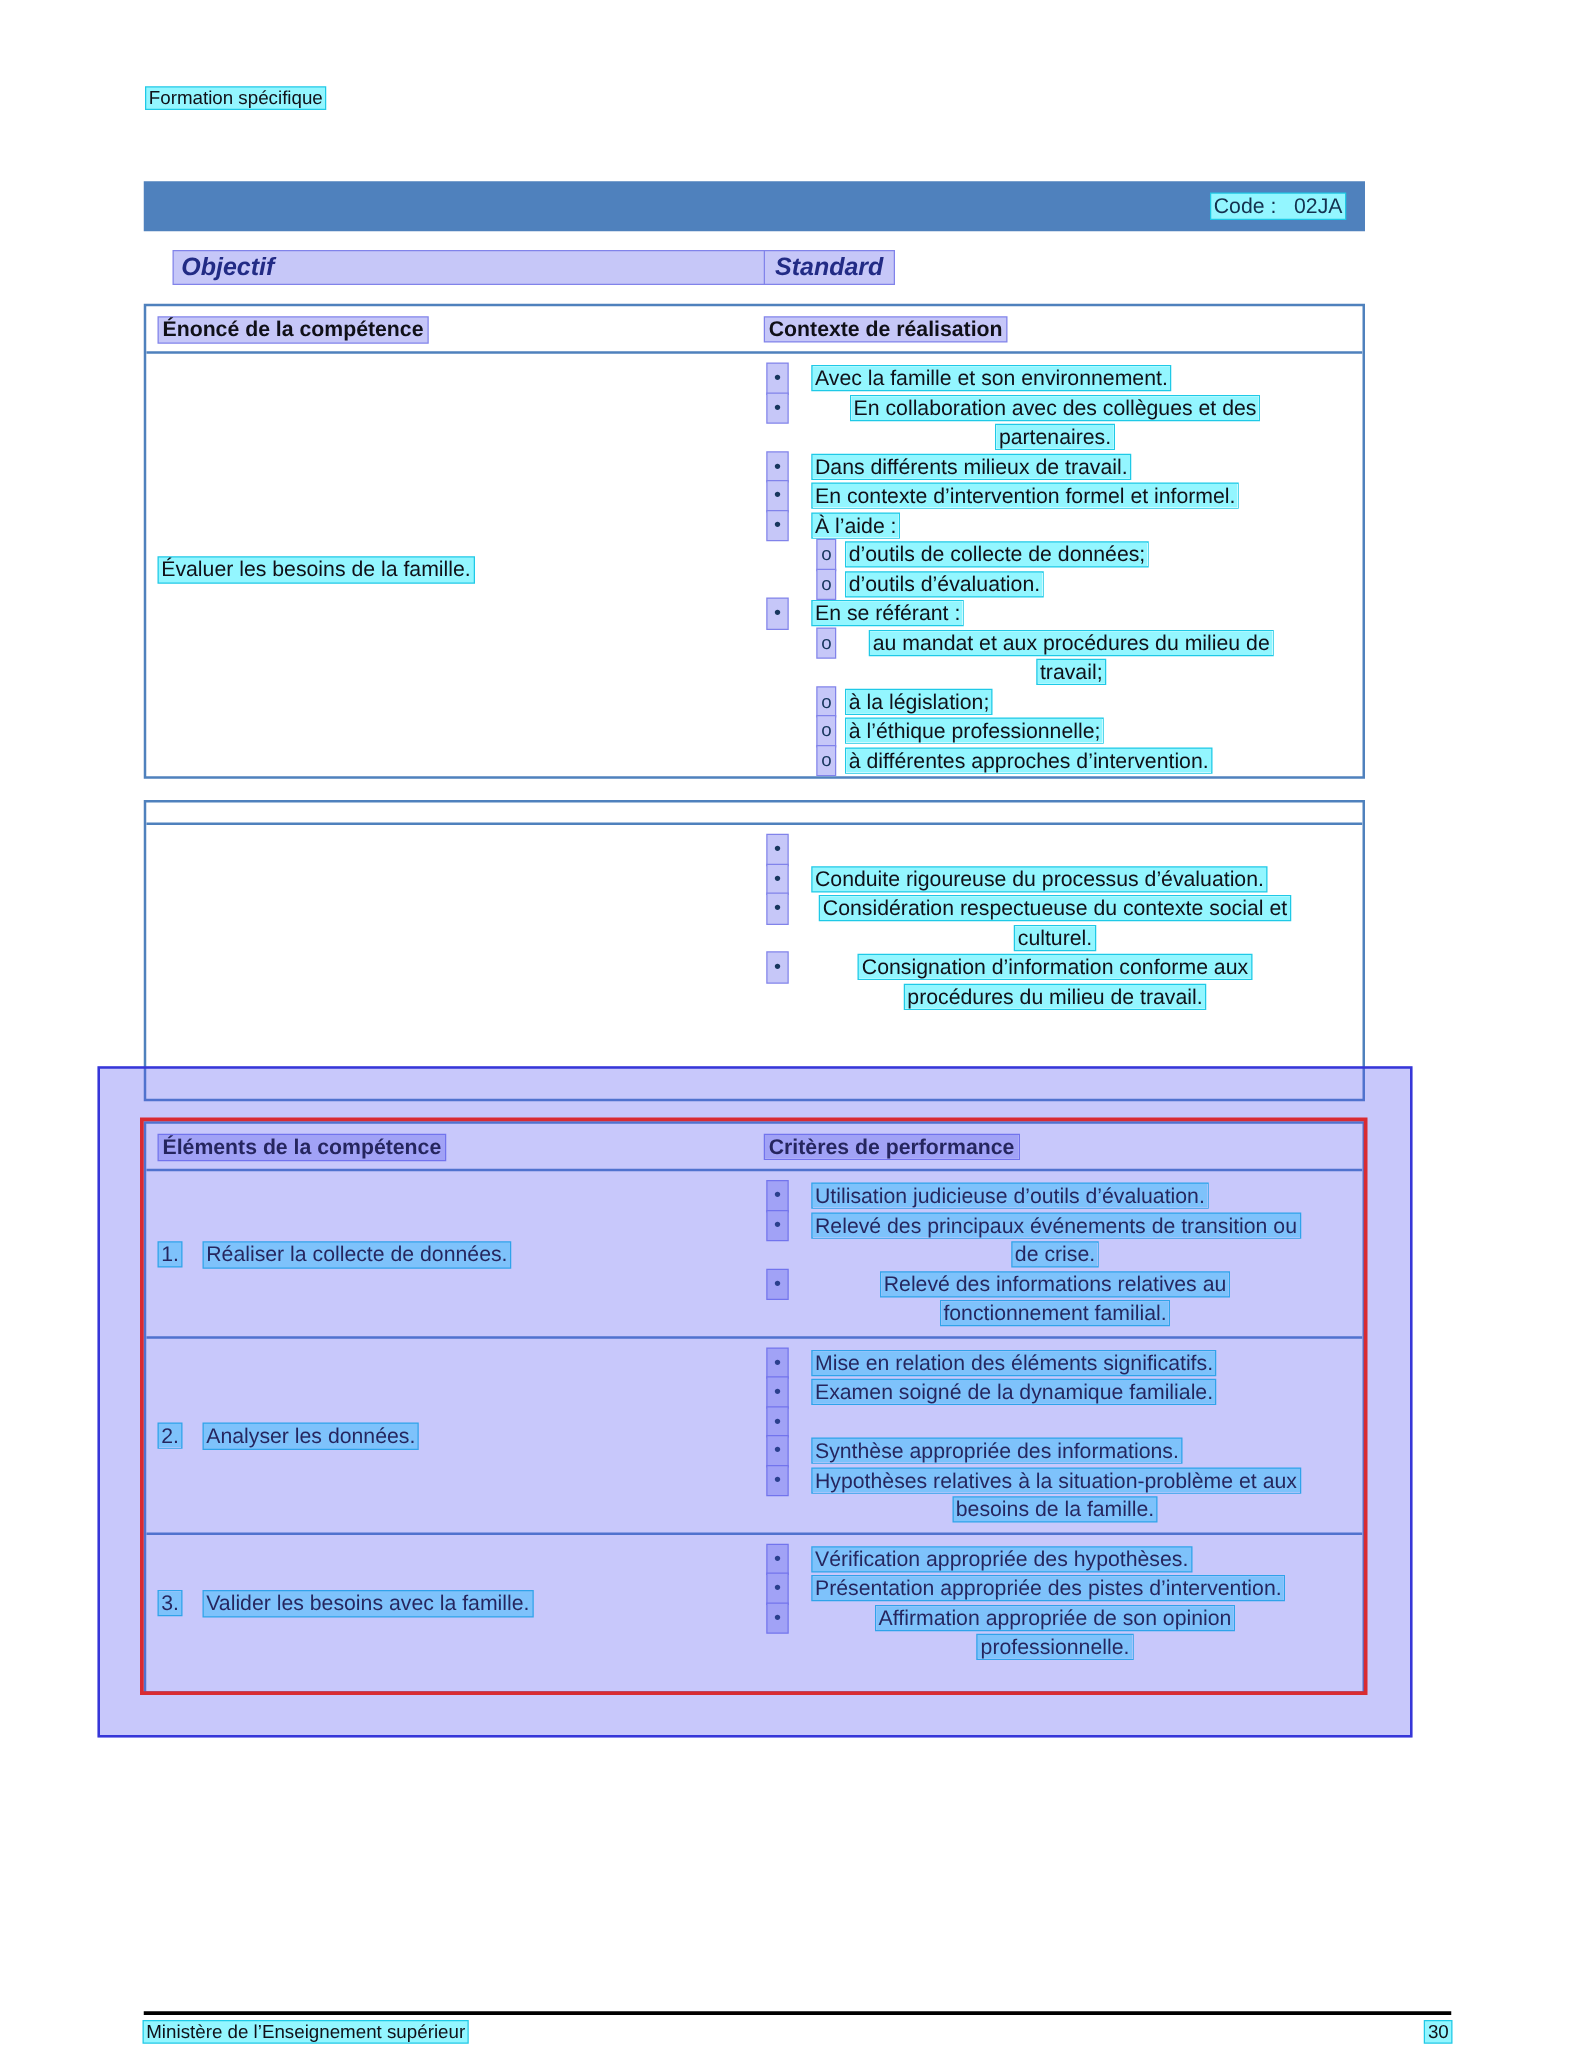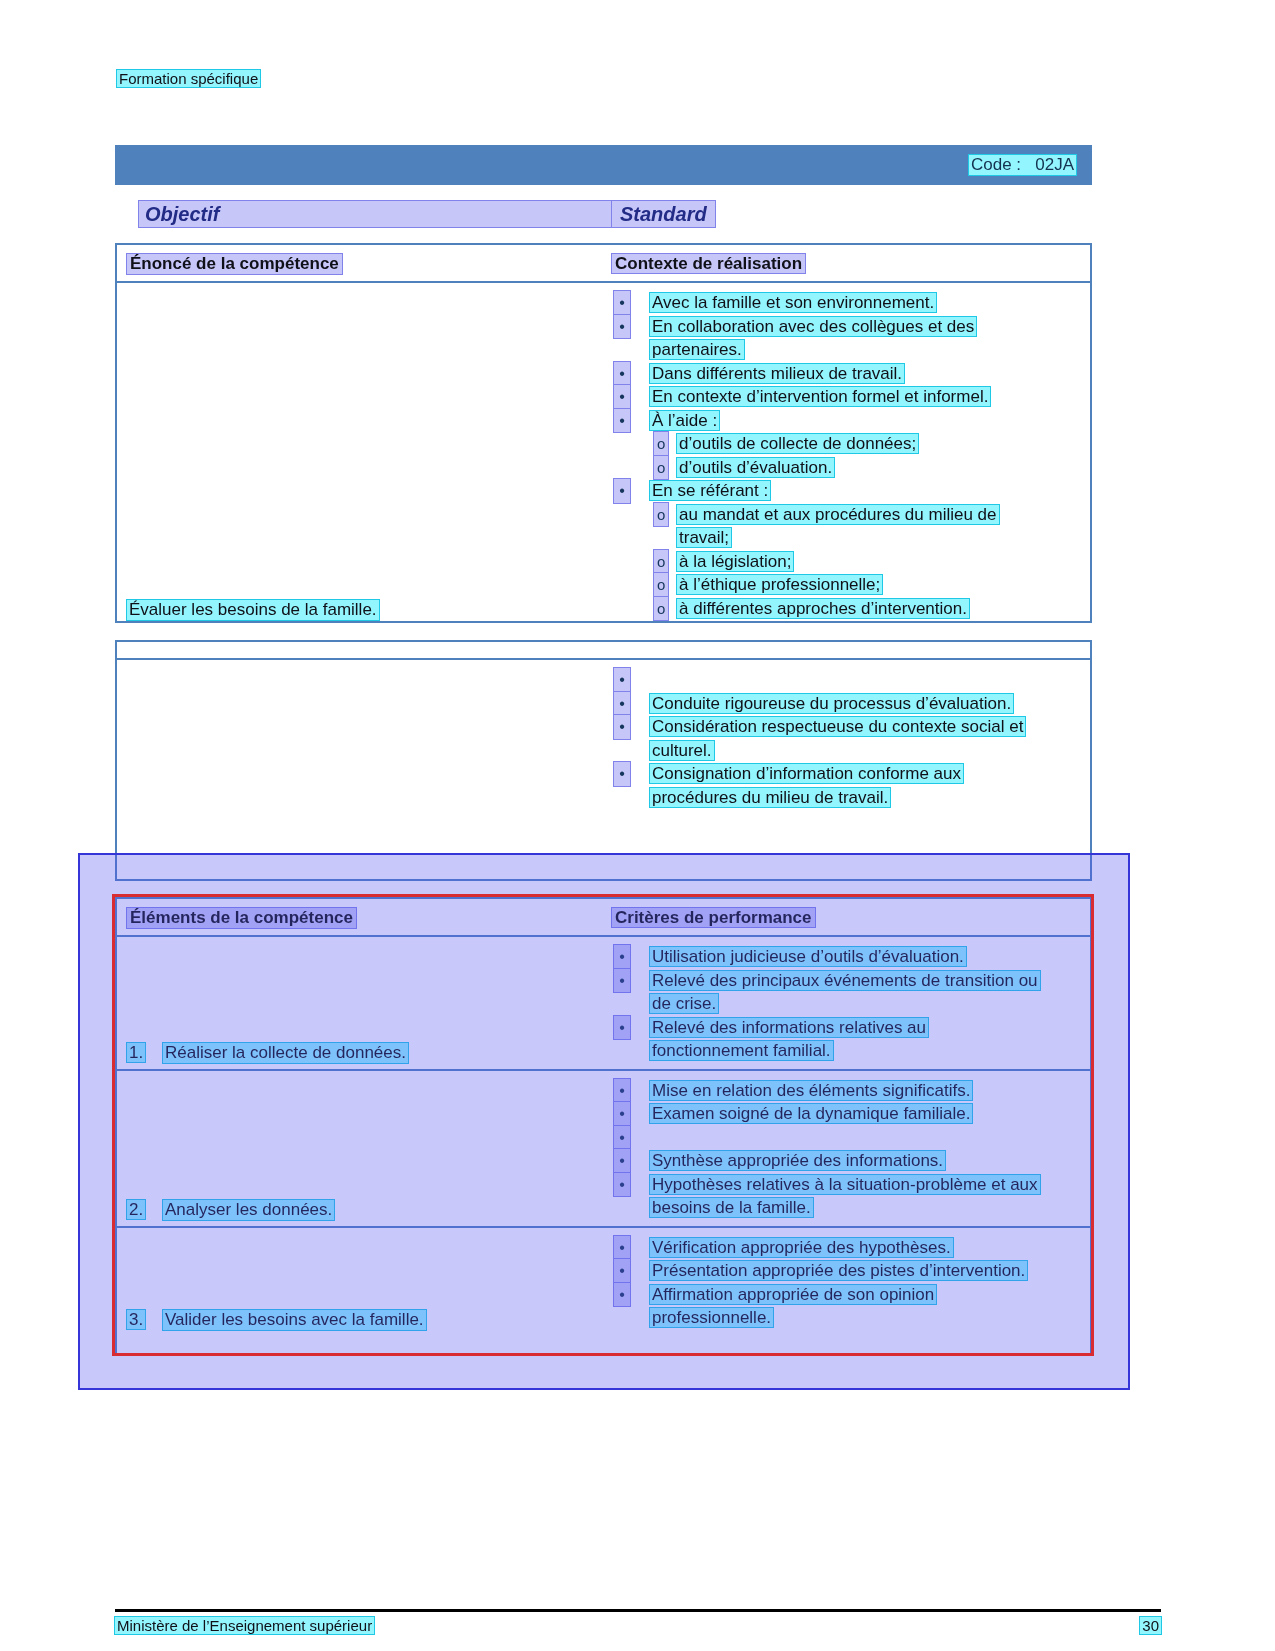--- a/index.html
+++ b/index.html
@@ -54,34 +54,34 @@
   }
   .t1 { top:243px; height:380px; }
   .t2 { top:640px; height:241px; }
   .t3 { top:897px; height:458px; }
 
   .thead { display:flex; border-bottom:2px solid #4f81bd; padding:9px 0 7px; }
   .tbody { display:flex; padding:8px 0 6px; }
   .trow  { display:flex; padding:8px 0 6px; }
   .trow + .trow { border-top:2px solid #4f81bd; }
 
-  .cell-l { width:495px; flex:none; padding-left:10px; display:flex; align-items:flex-end; }
+  .cell-l { width:495px; flex:none; padding-left:10px; display:flex; align-items:center; }
   .cell-r { flex:1; padding-right:6px; }
 
   .num { flex:none; width:36px; }
   .lab { }
 
   .li { display:flex; align-items:flex-start; }
   .mk {
     flex:none; width:16px; text-align:center; margin-left:2px; margin-right:20px;
     color:#17365d; font-size:16px; line-height:23.5px;
   }
   .li.sub { margin-left:40px; }
   .li.sub .mk { width:14px; margin-right:9px; font-size:15px; }
-  .txt { line-height:23.5px; max-width:388px; }
+  .txt { line-height:23.5px; max-width:388px;text-align:center; }
   .li.sub .txt { max-width:360px; }
 
   .crit-head { display:inline-block; width:432px; line-height:24px; }
 
   .footline { position:absolute; left:115px; top:1609px; width:1046px; height:3px; background:#000; }
   .footer {
     position:absolute; left:115px; top:1617px; width:1046px;
     display:flex; justify-content:space-between; font-size:15px;
   }
 

